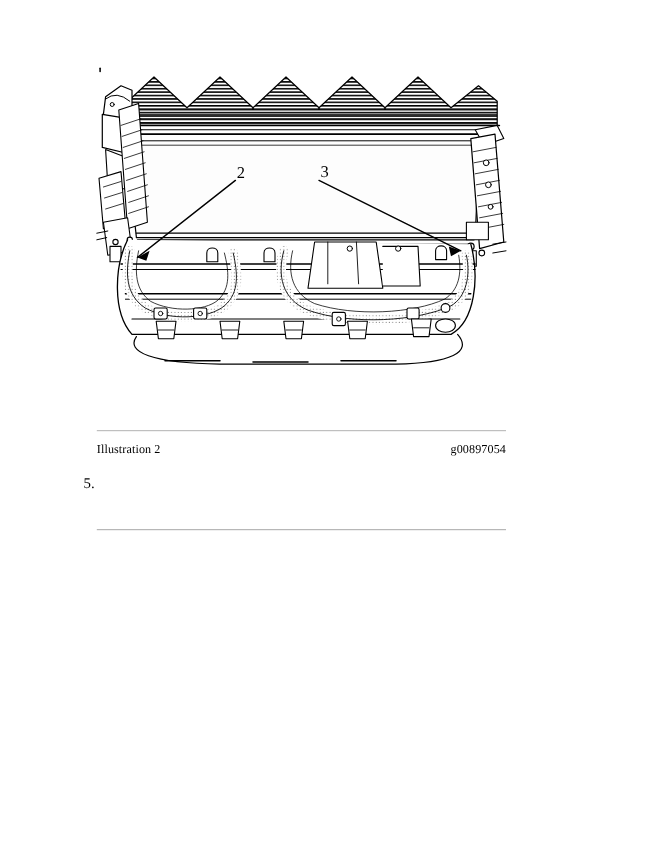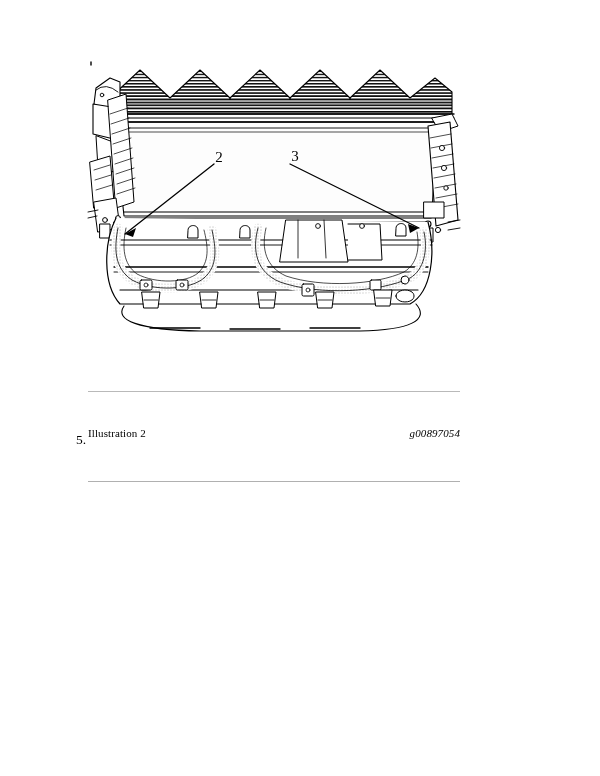--- a/index.html
+++ b/index.html
@@ -49,39 +49,37 @@
   .rule-top { top: 391px; }
   .rule-bottom { top: 481px; background: #b0b0b0; }
 
   
   .caption-row {
     position: absolute;
     left: 88px;
     top: 403px;
     width: 372px;
     height: 16px;
-    margin-top: 24px;
   }
   .caption-label {
     position: absolute;
     left: 0;
     top: 0;
     font-size: 11px;
     letter-spacing: 0.1px;
     white-space: nowrap;
   }
   .caption-id {
     position: absolute;
     right: 0;
     top: 0;
     font-size: 11px;
     letter-spacing: 0.1px;
     white-space: nowrap;
     text-align: right;
-    font-style: italic;
   }
 
   
   .step-row {
     position: absolute;
     left: 68px;
     top: 432px;
     width: 400px;
     height: 20px;
     font-size: 13.5px;

